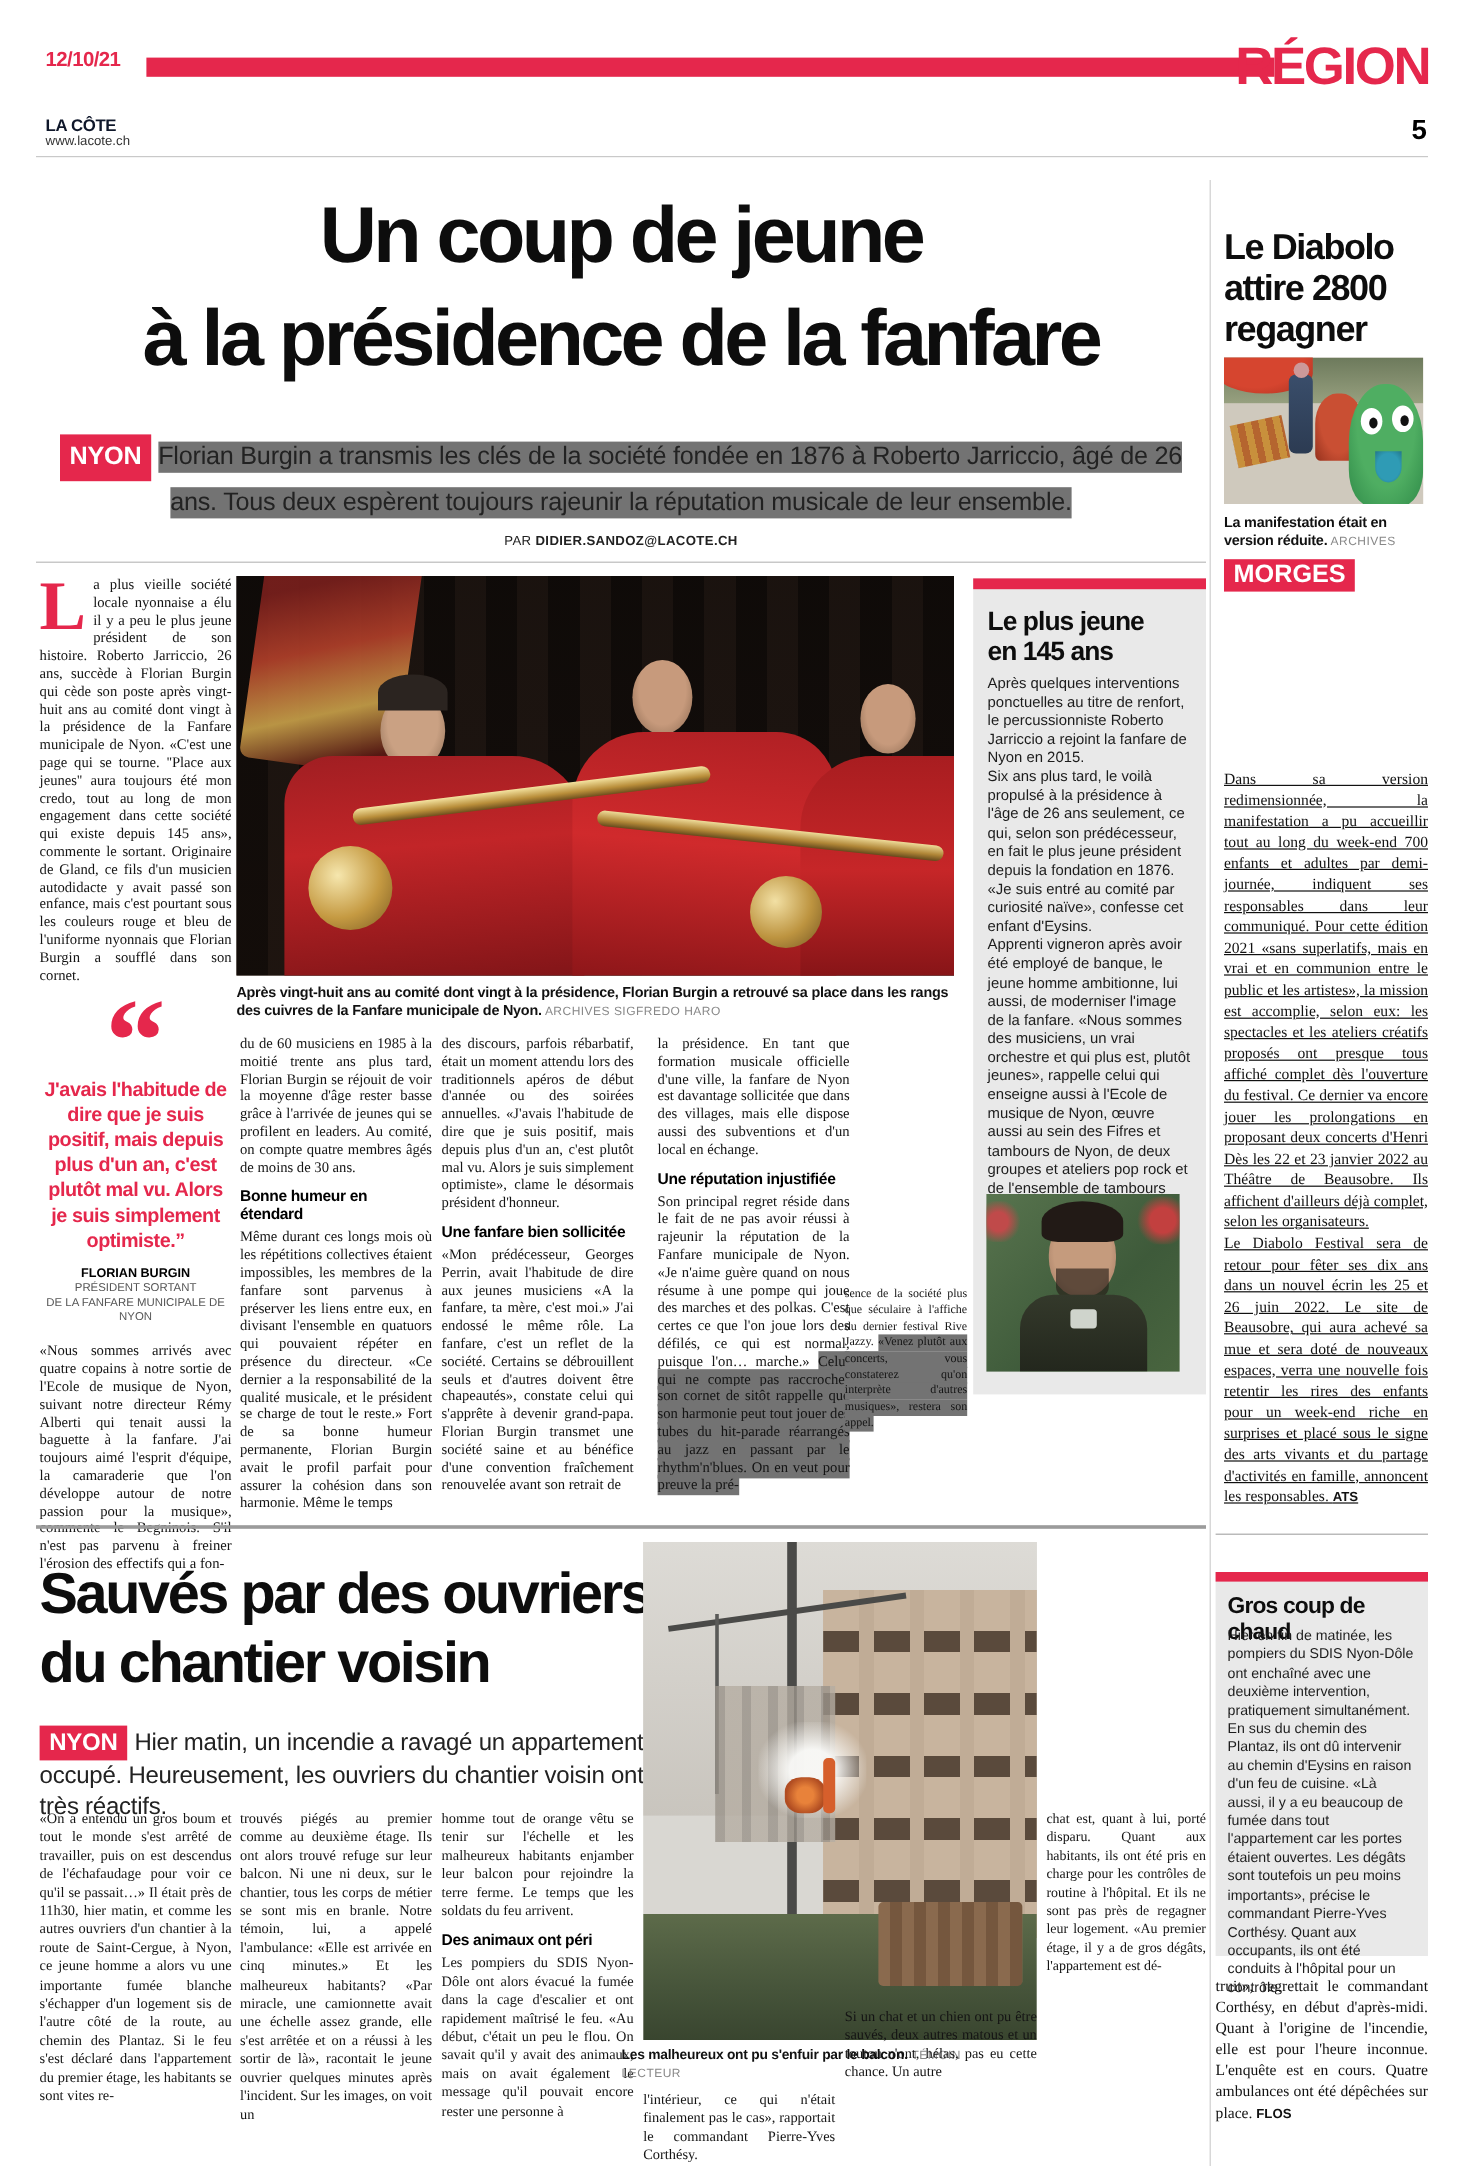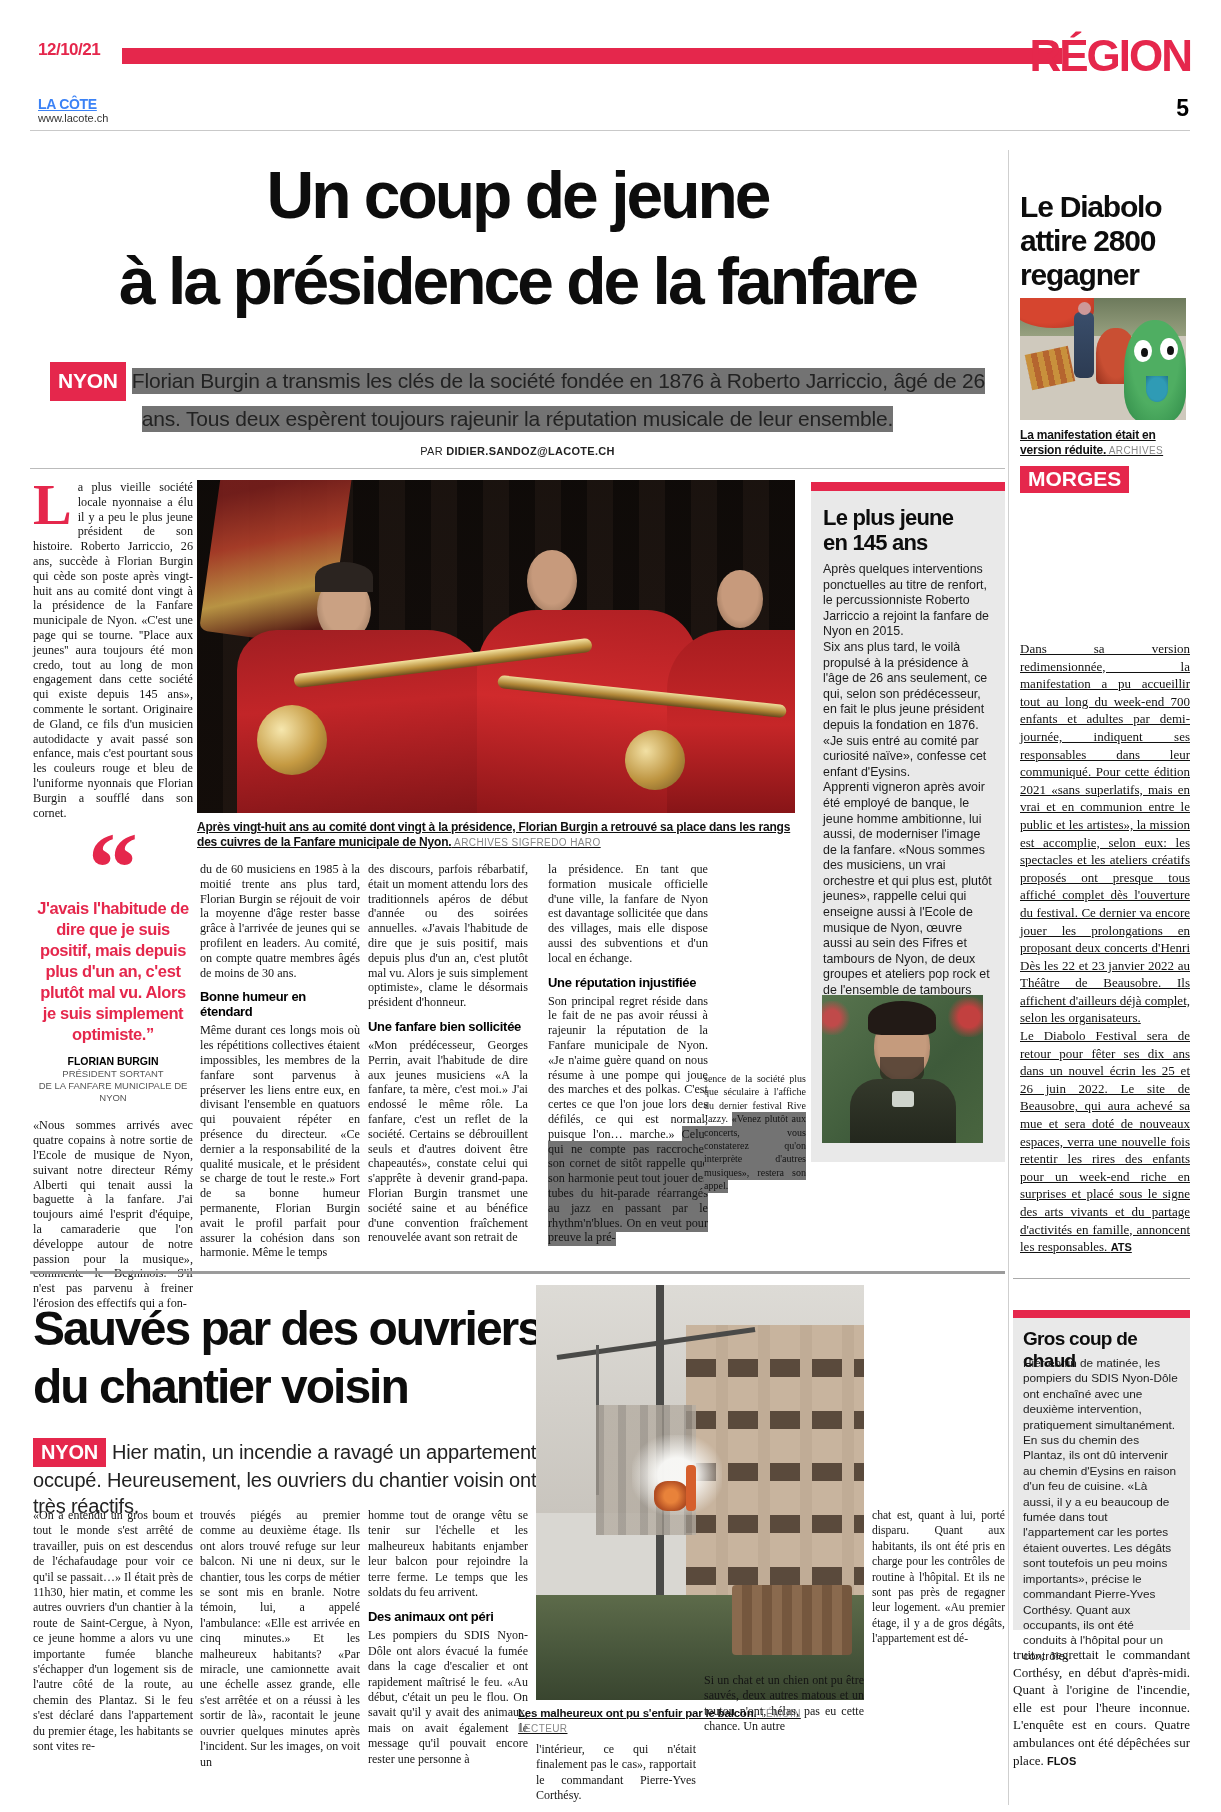--- a/index.html
+++ b/index.html
@@ -7,21 +7,21 @@
   .page {
     position:relative; width:1221px; height:1812px; margin:0 auto;
     background:#fff; overflow:hidden;
     font-family:"Liberation Serif", serif; color:#111;
   }
   .abs { position:absolute; }
   
   .date { left:38px; top:40px; font:bold 17px/20px "Liberation Sans",sans-serif; color:#e5274c; letter-spacing:-0.5px;}
   .topbar { left:122px; top:48px; width:940px; height:16px; background:#e5274c; }
   .section-name { right:30px; top:34px; font:bold 44px/44px "Liberation Sans",sans-serif; color:#e5274c; letter-spacing:-2px; }
-  .brand { left:38px; top:96px; font:bold 14px/16px "Liberation Sans",sans-serif; letter-spacing:-0.3px; color:#3b82f6;text-decoration:underline;}
+  .brand { left:38px; top:96px; font:bold 14px/16px "Liberation Sans",sans-serif; letter-spacing:-0.3px; color:#0f172a;}
   .site { left:38px; top:112px; font:11px/13px "Liberation Sans",sans-serif; color:#333;}
   .pageno { right:32px; top:96px; font:bold 23px/24px "Liberation Sans",sans-serif; color:#000;}
   .header-rule { left:30px; top:130px; width:1160px; height:1px; background:#c9c9c9;}
   .vrule { left:1008px; top:150px; width:1px; height:1655px; background:#cfcfcf;}
 
   
   .headline { left:30px; top:152px; width:975px; text-align:center;
     font:bold 66px/86px "Liberation Sans",sans-serif; letter-spacing:-3px; color:#0d0d0d; }
   .lede { left:30px; top:362px; width:975px; text-align:center;
     font:21px/36px "Liberation Sans",sans-serif; color:#222; letter-spacing:-0.2px;}
@@ -52,21 +52,21 @@
   .qmark { display:block; color:#e5274c; font:bold 100px/52px "Liberation Serif",serif; height:56px;}
   .qtext { display:block; color:#e5274c; font:bold 16.5px/21px "Liberation Sans",sans-serif; letter-spacing:-0.4px;}
   .qauthor { display:block; margin-top:10px; font:bold 10.5px/13px "Liberation Sans",sans-serif; color:#000;}
   .qrole { display:block; font:9.5px/12px "Liberation Sans",sans-serif; color:#555;}
 
   
   .photo { overflow:hidden; }
   .photo > div { position:absolute; }
   .photo-main { left:197px; top:480px; width:598px; height:333px;
     background:linear-gradient(180deg,#120d0a 0%,#1d1410 45%,#27180f 100%); }
-  .caption { font:bold 12px/15px "Liberation Sans",sans-serif; color:#111; letter-spacing:-0.2px;text-decoration:underline;}
+  .caption { font:bold 12px/15px "Liberation Sans",sans-serif; color:#111; letter-spacing:-0.2px;}
   .credit { font:10px/12px "Liberation Sans",sans-serif; color:#888; font-weight:normal; letter-spacing:0.4px;}
   .cap-main { left:197px; top:820px; width:598px; }
 
   
   .sbox { left:811px; top:482px; width:194px; height:680px; background:#e9e9e9; }
   .sbox-bar { left:811px; top:482px; width:194px; height:9px; background:#e5274c; }
   .sbox-title { left:823px; top:505px; width:172px;
     font:bold 22px/25px "Liberation Sans",sans-serif; letter-spacing:-0.8px; color:#0d0d0d;}
   .sbox-text { left:823px; top:562px; width:170px;
     font:12.4px/15.6px "Liberation Sans",sans-serif; color:#1c1c1c;}

